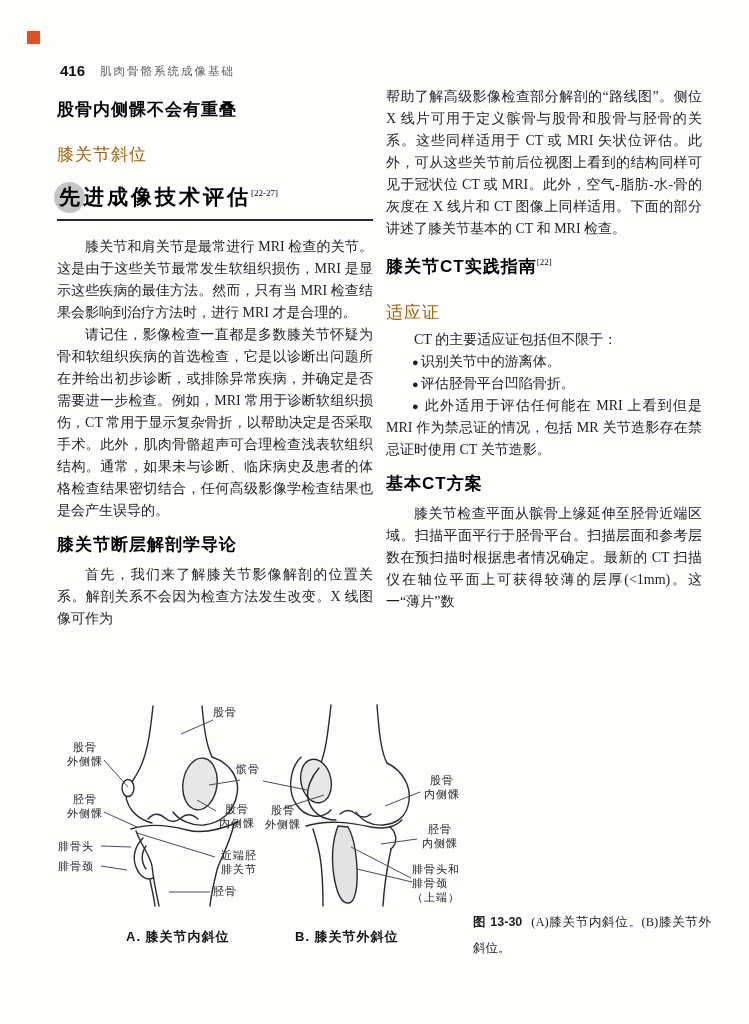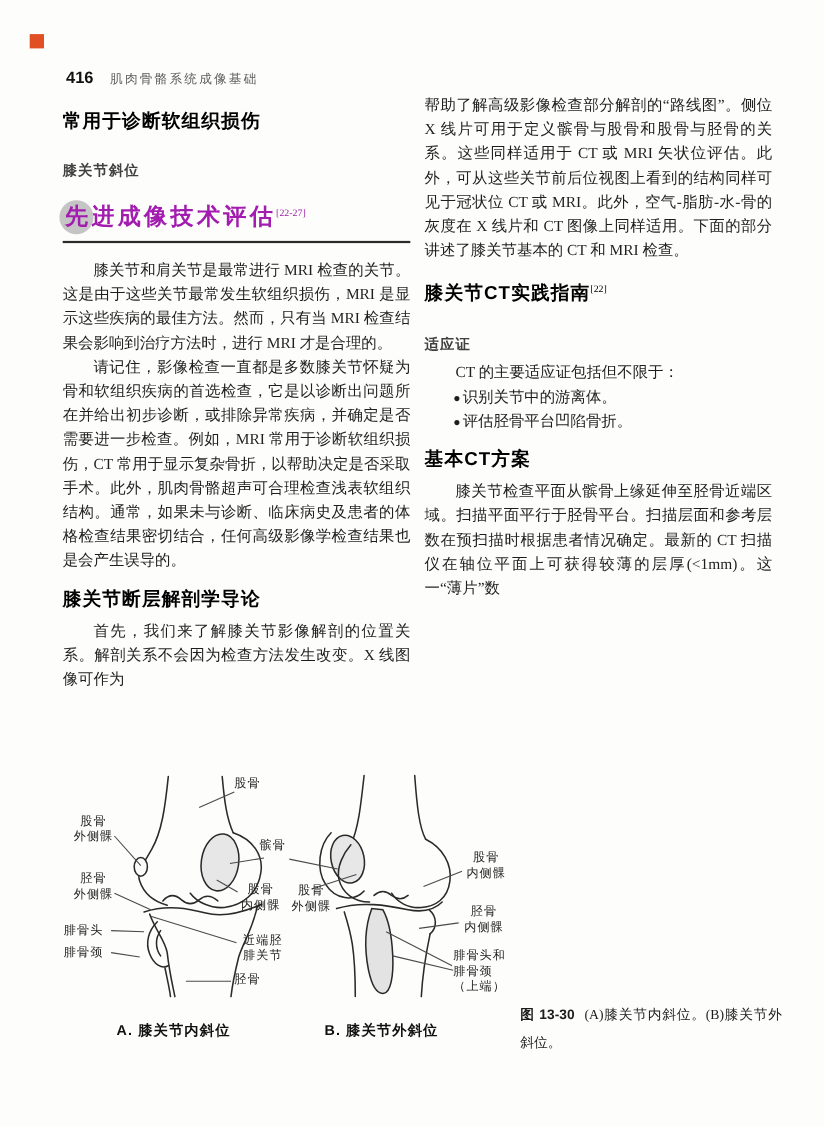--- a/index.html
+++ b/index.html
@@ -12,29 +12,29 @@
   
   .corner-mark{position:absolute;left:27px;top:31px;width:13px;height:13px;background:#e05023;}
   .header{position:absolute;left:60px;top:62px;display:flex;align-items:flex-end;}
   .page-num{font-family:"Liberation Sans",sans-serif;font-weight:700;font-size:15px;color:#111;}
   .book-title{margin-left:15px;font-size:11.5px;color:#5d5d5d;letter-spacing:2px;}
   
   .col{position:absolute;width:316px;font-size:14px;line-height:22px;text-align:justify;}
   .col-left{left:57px;top:100px;}
   .col-right{left:386px;top:86px;}
   .h-major{font-family:"Liberation Sans",sans-serif;font-weight:700;font-size:17px;line-height:20px;letter-spacing:1px;margin:0;color:#000;}
-  .h-minor{font-family:"Liberation Sans",sans-serif;font-weight:700;font-size:13px;line-height:18px;letter-spacing:1px;margin:0;color:#404040;}
+  .h-minor{font-family:"Liberation Sans",sans-serif;font-weight:400;font-size:17px;line-height:18px;letter-spacing:1px;margin:0;color:#a16207;}
   .mt-sec{margin-top:26px;}
   .para{margin:9px 0 0 0;text-indent:2em;}
   .para-noindent{margin:0;text-indent:0;}
   sup.ref{font-size:9px;vertical-align:super;letter-spacing:0;font-family:"Liberation Serif",serif;font-weight:400;}
   
   .section-title{
     margin-top:13px;padding:3px 0 9px 2px;border-bottom:2.5px solid #2a2a2a;
-    font-weight:700;font-size:21px;letter-spacing:3px;line-height:26px;color:#a21caf;
+    font-weight:700;font-size:21px;letter-spacing:3px;line-height:26px;color:#000000;
     font-family:"Liberation Serif",serif;
   }
   .first-char{display:inline-block;position:relative;z-index:1;}
   .first-char::before{
     content:'';position:absolute;left:-5px;top:-2px;width:31px;height:31px;border-radius:50%;
     background:#c5c5c5;z-index:-1;
   }
   
   .bullet-row{margin:0 0 0 26px;}
   .bullet{margin-right:2px;font-size:11px;}
@@ -61,21 +61,21 @@
 <div class="page">
 
   <div class="corner-mark"></div>
 
   <div class="header">
     <span class="page-num">416</span>
     <span class="book-title">肌肉骨骼系统成像基础</span>
   </div>
 
   <div class="col col-left">
-    <h2 class="h-major">常用于诊断软组织损伤</h2>
+    <h2 class="h-major">股骨内侧髁不会有重叠</h2>
 
     <h3 class="h-minor mt-sec">膝关节斜位</h3>
 
     <div class="section-title">
       <span class="first-char">先</span><span>进成像技术评估</span><sup class="ref">[22-27]</sup>
     </div>
 
     <p class="para" style="margin-top:15px;">膝关节和肩关节是最常进行 MRI 检查的关节。这是由于这些关节最常发生软组织损伤，MRI 是显示这些疾病的最佳方法。然而，只有当 MRI 检查结果会影响到治疗方法时，进行 MRI 才是合理的。</p>
     <p class="para" style="margin-top:0;">请记住，影像检查一直都是多数膝关节怀疑为骨和软组织疾病的首选检查，它是以诊断出问题所在并给出初步诊断，或排除异常疾病，并确定是否需要进一步检查。例如，MRI 常用于诊断软组织损伤，CT 常用于显示复杂骨折，以帮助决定是否采取手术。此外，肌肉骨骼超声可合理检查浅表软组织结构。通常，如果未与诊断、临床病史及患者的体格检查结果密切结合，任何高级影像学检查结果也是会产生误导的。</p>
 
@@ -86,20 +86,21 @@
   <div class="col col-right">
     <p class="para-noindent">帮助了解高级影像检查部分解剖的“路线图”。侧位 X 线片可用于定义髌骨与股骨和股骨与胫骨的关系。这些同样适用于 CT 或 MRI 矢状位评估。此外，可从这些关节前后位视图上看到的结构同样可见于冠状位 CT 或 MRI。此外，空气-脂肪-水-骨的灰度在 X 线片和 CT 图像上同样适用。下面的部分讲述了膝关节基本的 CT 和 MRI 检查。</p>
 
     <h3 class="h-major" style="margin-top:12px;"><span>膝关节CT实践指南</span><sup class="ref">[22]</sup></h3>
 
     <h4 class="h-minor" style="margin-top:27px;">适应证</h4>
     <p class="para" style="margin-top:7px;">CT 的主要适应证包括但不限于：</p>
 
     <div class="bullet-row"><span class="bullet">●</span><span>识别关节中的游离体。</span></div>
     <div class="bullet-row"><span class="bullet">●</span><span>评估胫骨平台凹陷骨折。</span></div>
+    <p class="bullet-para"><span class="bullet">●</span><span>此外适用于评估任何能在 MRI 上看到但是 MRI 作为禁忌证的情况，包括 MR 关节造影存在禁忌证时使用 CT 关节造影。</span></p>
 
     <h3 class="h-major" style="margin-top:13px;">基本CT方案</h3>
     <p class="para">膝关节检查平面从髌骨上缘延伸至胫骨近端区域。扫描平面平行于胫骨平台。扫描层面和参考层数在预扫描时根据患者情况确定。最新的 CT 扫描仪在轴位平面上可获得较薄的层厚(&lt;1mm)。这一“薄片”数</p>
   </div>
 
   <div class="figure-area">
 
     <svg class="fig-svg" width="749" height="300" viewBox="0 690 749 300">
       <g fill="none" stroke="#2a2a2a" stroke-width="1.4" stroke-linecap="round">
 
@@ -156,21 +157,21 @@
     <span class="fig-label" style="left:236px;top:73px;font-family:Liberation Mono, monospace;">髌骨</span>
     <span class="fig-label" style="left:60px;top:102px;width:50px;">胫骨
 外侧髁</span>
     <span class="fig-label" style="left:58px;top:149px;">腓骨头</span>
     <span class="fig-label" style="left:58px;top:169px;">腓骨颈</span>
     <span class="fig-label" style="left:212px;top:112px;width:50px;">股骨
 内侧髁</span>
     <span class="fig-label" style="left:214px;top:158px;width:50px;">近端胫
 腓关节</span>
     <span class="fig-label" style="left:213px;top:194px;">胫骨</span>
-    <span class="fig-caption-small" style="left:106px;top:238px;">A. 膝关节内斜位</span>
+    <span class="fig-caption-small" style="left:126px;top:238px;">A. 膝关节内斜位</span>
 
     <span class="fig-label" style="left:258px;top:113px;width:50px;">股骨
 外侧髁</span>
     <span class="fig-label" style="left:417px;top:83px;width:50px;">股骨
 内侧髁</span>
     <span class="fig-label" style="left:415px;top:132px;width:50px;">胫骨
 内侧髁</span>
     <span class="fig-label left-align" style="left:412px;top:172px;width:66px;">腓骨头和
 腓骨颈
 （上端）</span>

